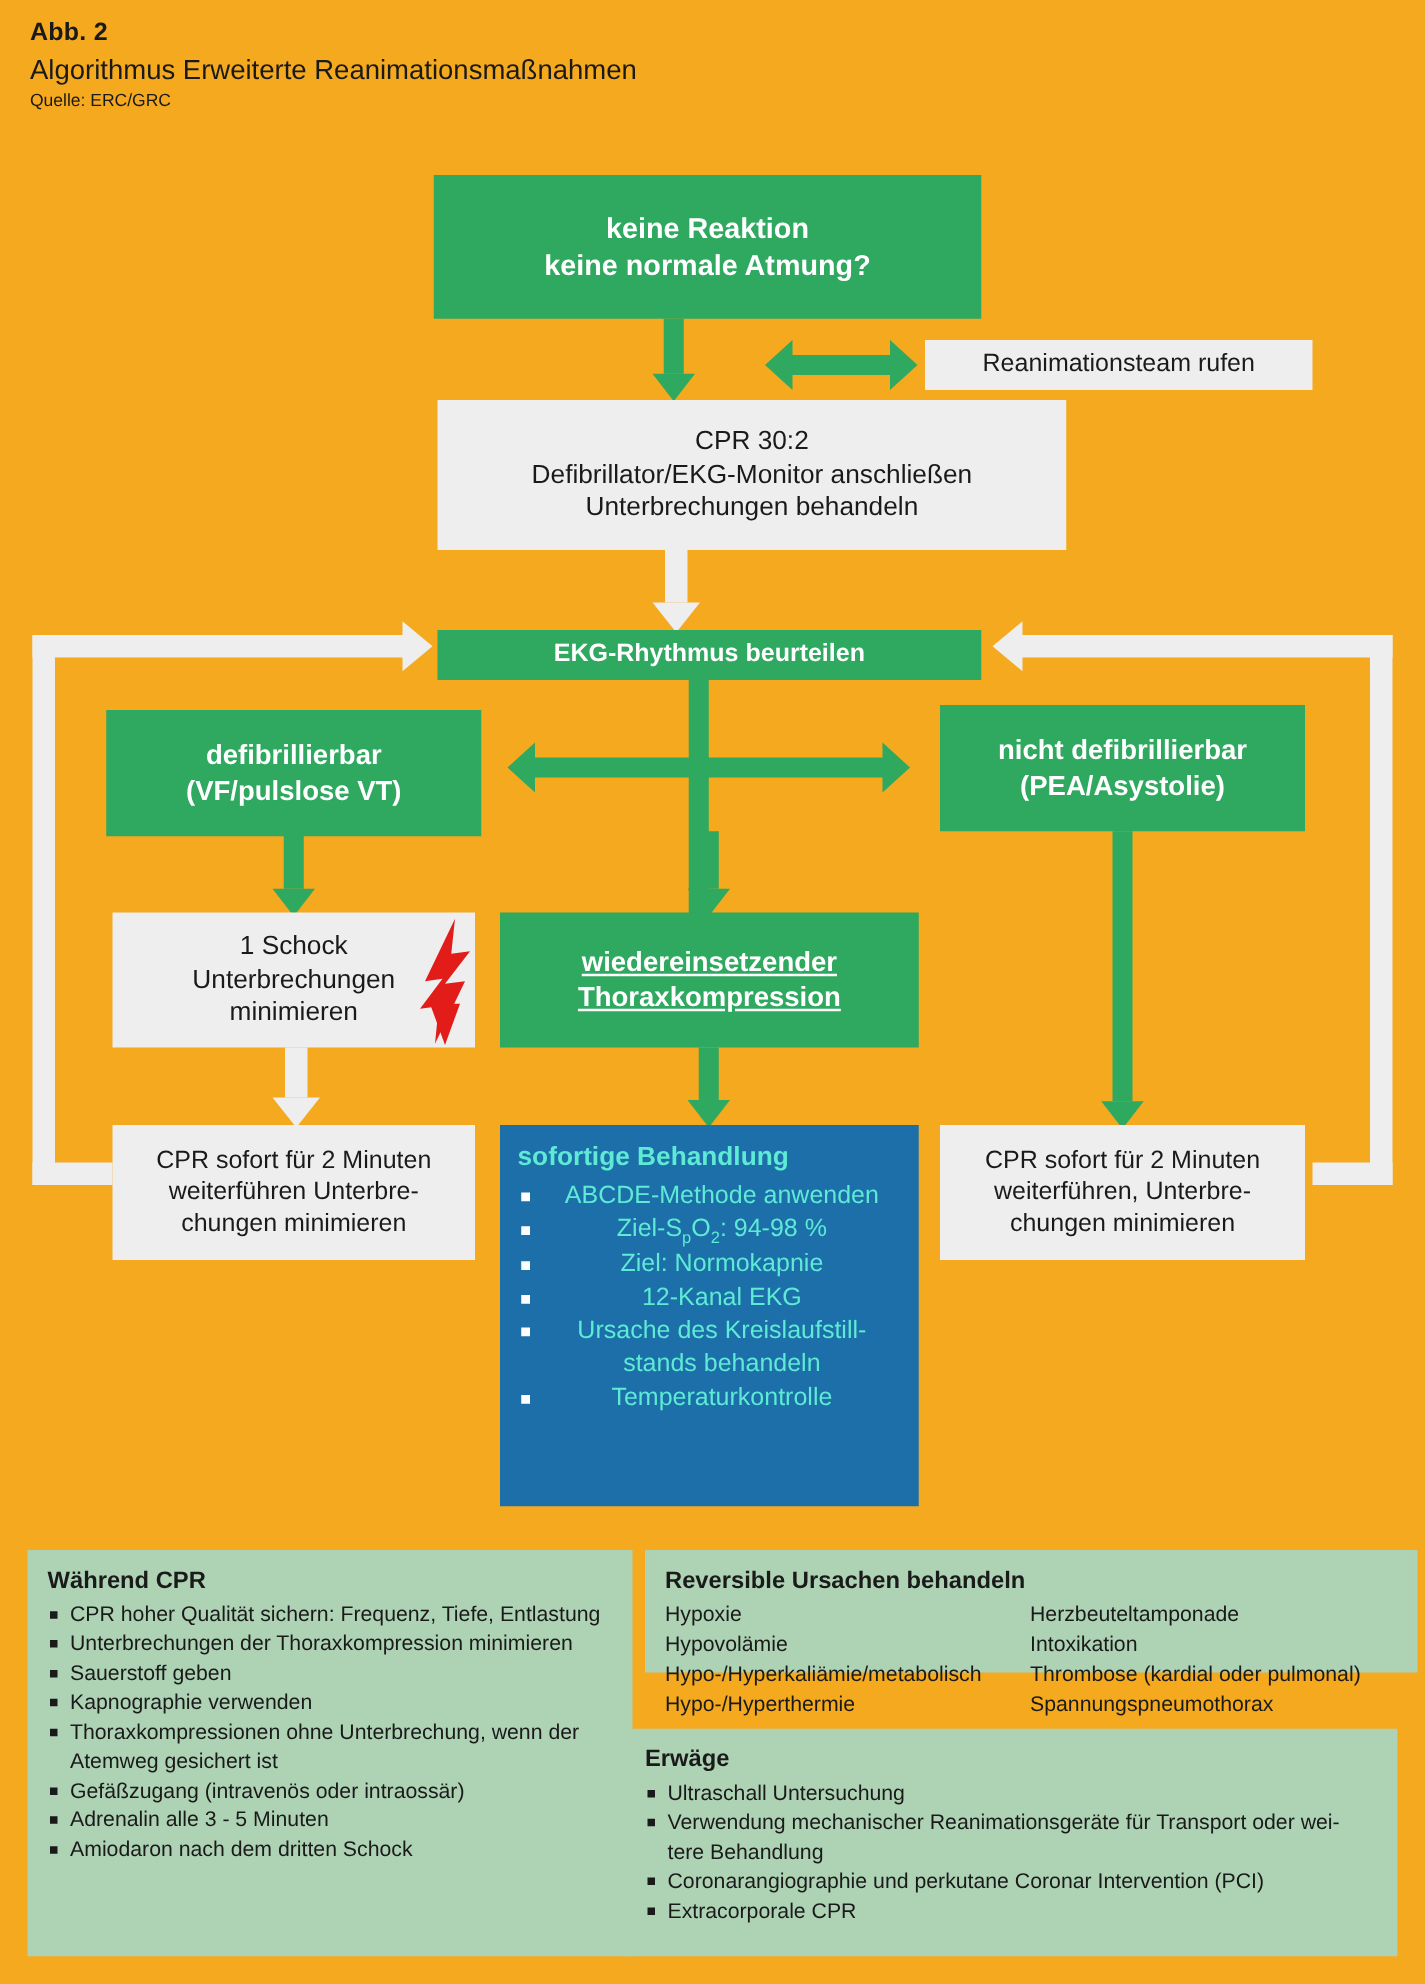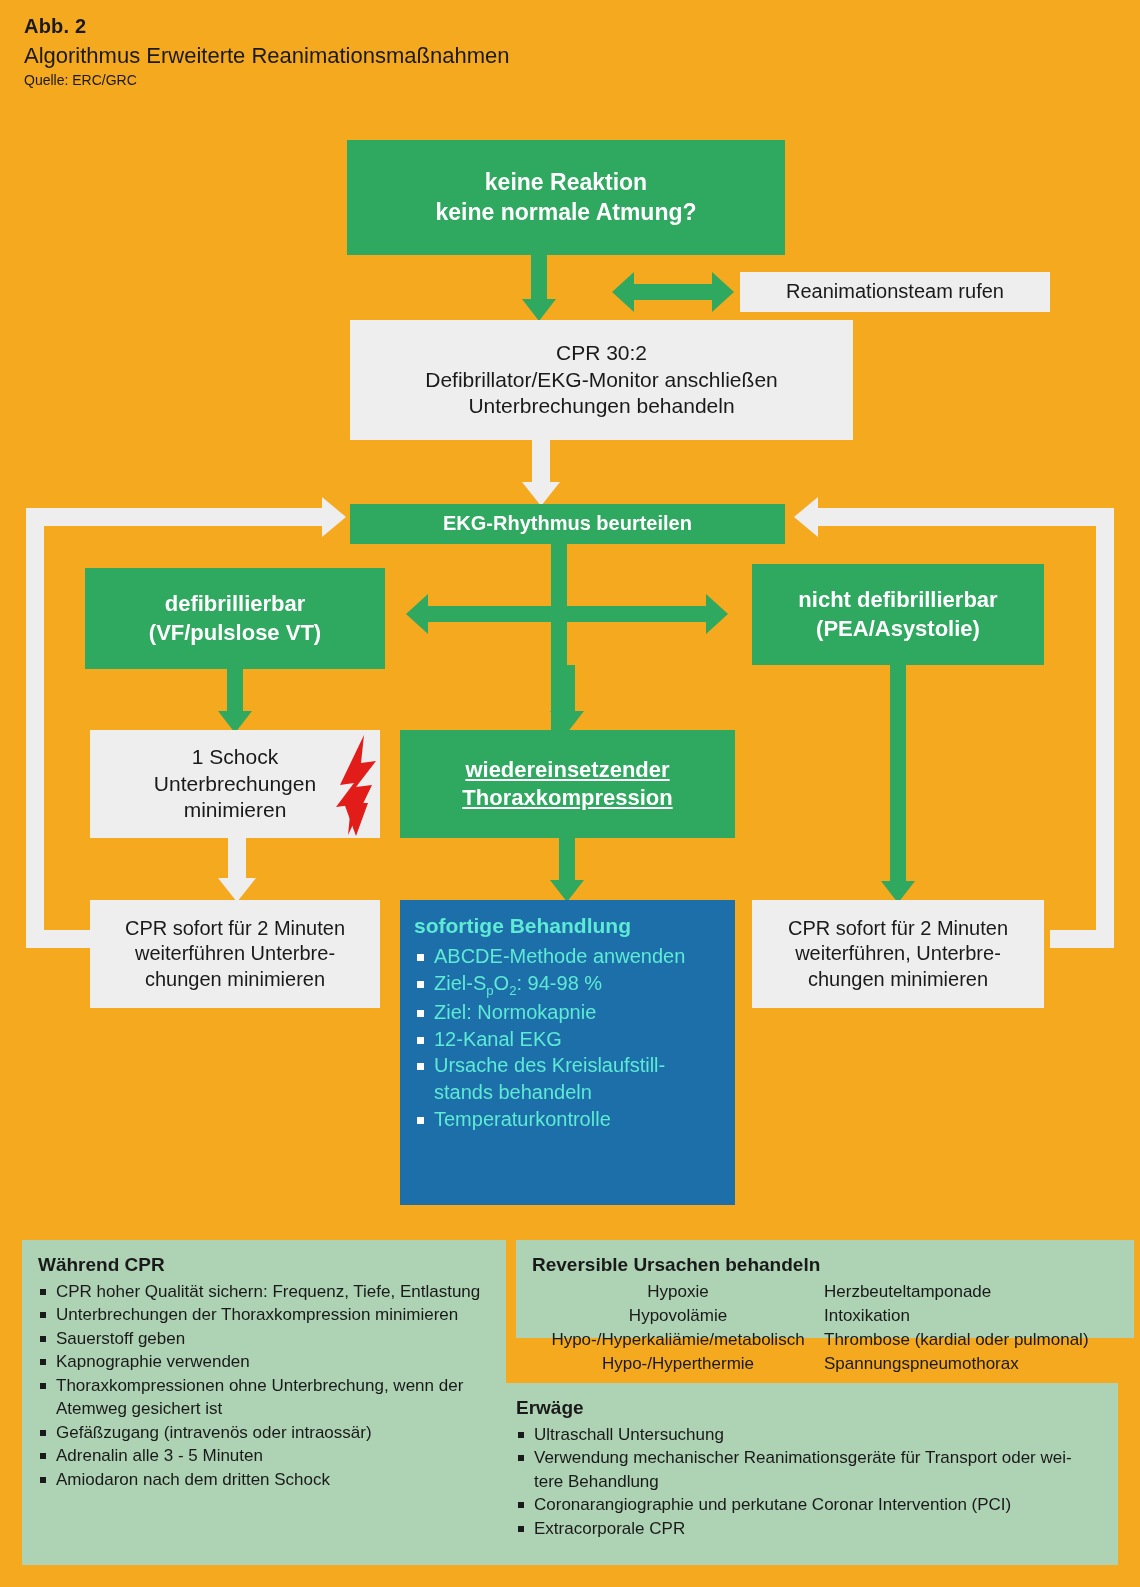--- a/index.html
+++ b/index.html
@@ -88,21 +88,21 @@
     left: 400px; top: 900px; width: 335px; height: 305px;
     background: #1c6fa8; color: #5eead4;
     padding: 14px 14px 10px 14px;
   }
   #box-treatment .tx-title {
     font-size: 21px; font-weight: bold; margin-bottom: 5px;
   }
   #box-treatment ul { list-style: none; }
   #box-treatment li {
     font-size: 20px; line-height: 1.33;
-    padding-left: 20px; position: relative;
+    padding-left: 20px; position: relative; text-align: center;
   }
   #box-treatment li::before {
     content: "";
     position: absolute; left: 3px; top: 11px;
     width: 7px; height: 7px; background: #ffffff;
   }
   #box-treatment li.cont::before { display: none; }
   sub { font-size: 0.66em; vertical-align: sub; }
 
   
@@ -232,21 +232,21 @@
     position: absolute; left: 2px; top: 9px;
     width: 6px; height: 6px; background: #1a1a1a;
   }
   .panel li.cont { padding-left: 18px; }
   .panel li.cont::before { display: none; }
 
   #panel-during { left: 22px; top: 1240px; width: 484px; height: 325px; }
 
   #panel-causes { left: 516px; top: 1240px; width: 618px; height: 98px; }
   #panel-causes .cause-row { display: flex; font-size: 17px; line-height: 1.42; }
-  #panel-causes .c1 { width: 292px; text-align: center; }
+  #panel-causes .c1 { width: 292px; }
   #panel-causes .c2 { flex: 1; }
 
   #panel-consider { left: 500px; top: 1383px; width: 618px; height: 182px; }
 </style>
 </head>
 <body>
 
 <div id="header">
   <div class="abb">Abb. 2</div>
   <div class="subtitle">Algorithmus Erweiterte Reanimationsmaßnahmen</div>

